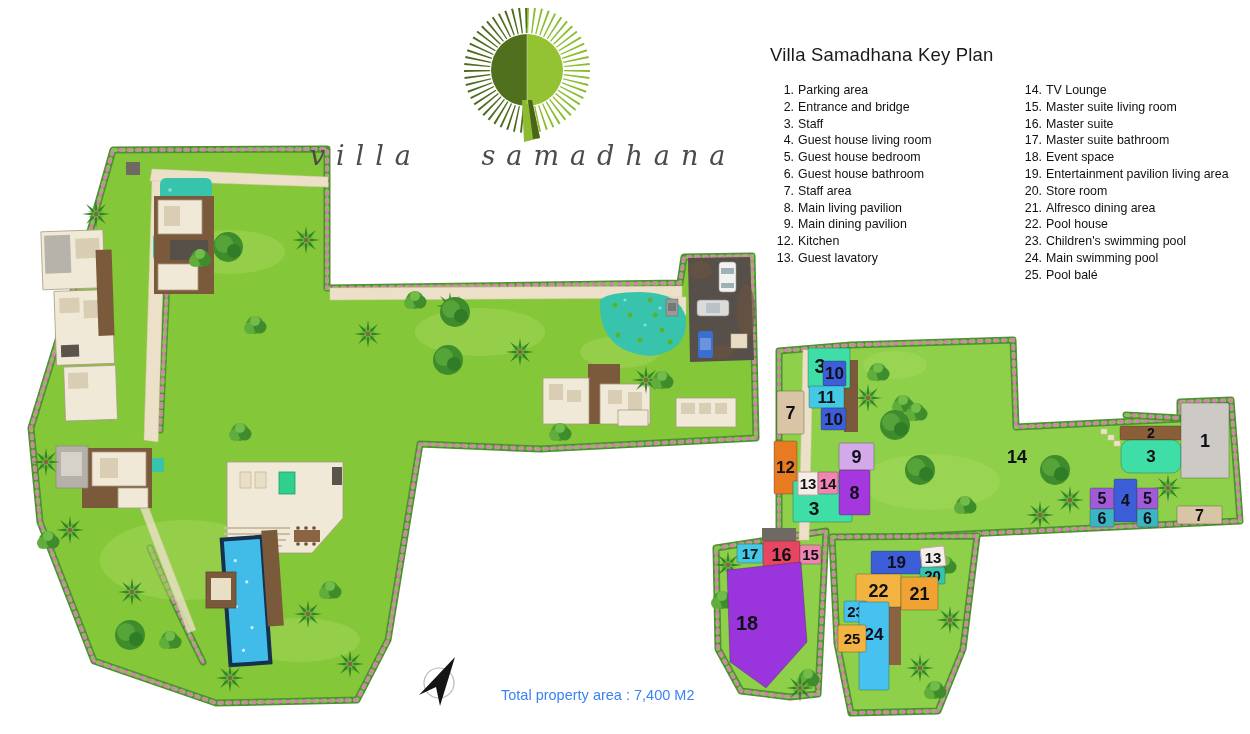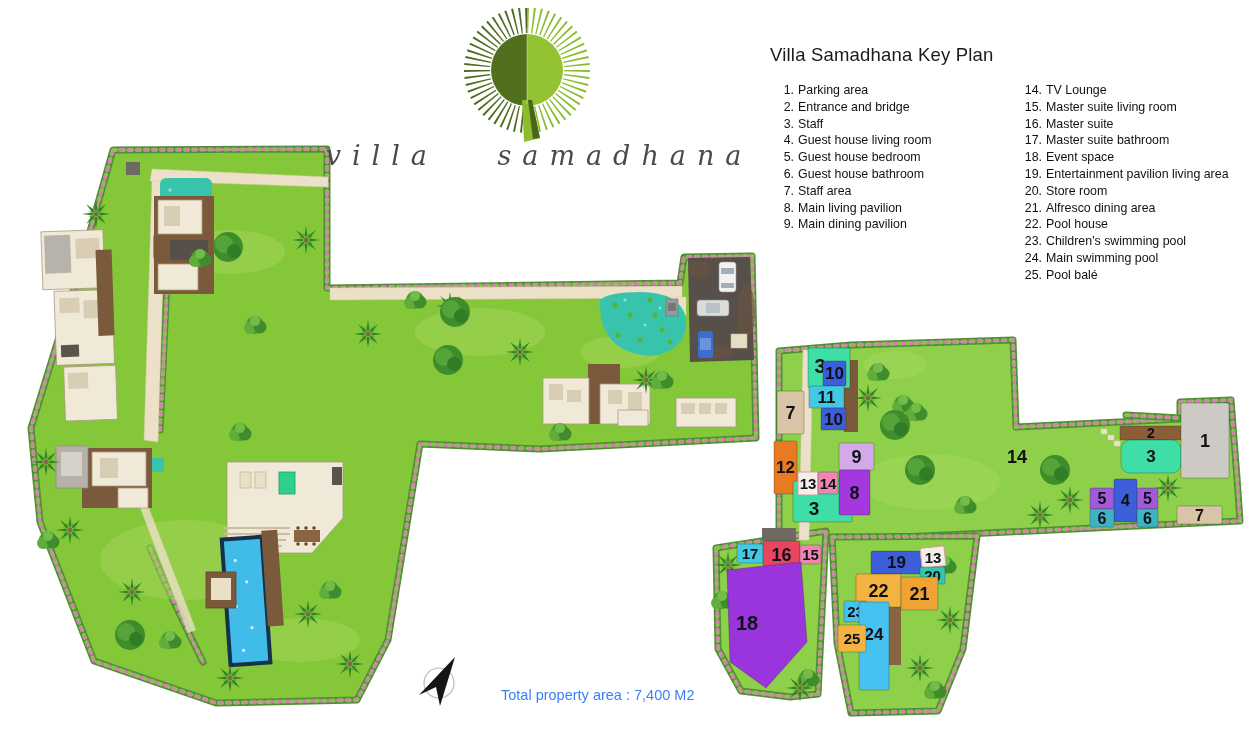--- a/index.html
+++ b/index.html
@@ -18,21 +18,21 @@
   .cream{fill:#f1e9d7;stroke:#a89a80;stroke-width:.8;}
   .deck{fill:#7b5a3b;}
   .bed{fill:#d9cdb4;}
   .pondw{fill:#38c3ad;}
   .pathc{fill:#ece1c8;stroke:#d8c9a8;stroke-width:.5;}
   .blockno{fill:#101018;font-family:"Liberation Sans",sans-serif;font-weight:bold;
            text-anchor:middle;dominant-baseline:central;}
 
   
   .logo-palm{position:absolute;left:455px;top:8px;width:145px;height:140px;}
-  .wordmark{position:absolute;left:324px;top:140px;width:430px;text-align:center;
+  .wordmark{position:absolute;left:308px;top:140px;width:430px;text-align:center;
             font-family:"DejaVu Serif",serif;font-style:italic;font-size:27px;color:#4b4b4b;
             letter-spacing:11px;word-spacing:40px;white-space:nowrap;}
 
   
   .legend{position:absolute;left:770px;top:44px;width:482px;}
   .legend-title{font-size:18.5px;color:#1a1a1a;letter-spacing:.2px;}
   .legend-cols{display:flex;margin-top:16px;}
   .legend-cols ul{list-style:none;margin:0;padding:0;}
   .lcol1{width:248px;flex:none;}
   .lcol2{flex:1;}
@@ -470,20 +470,28 @@
             <span class="llab">Staff area</span>
           </li>
           <li>
             <span class="lnum">8.</span>
             <span class="llab">Main living pavilion</span>
           </li>
           <li>
             <span class="lnum">9.</span>
             <span class="llab">Main dining pavilion</span>
           </li>
+          <li>
+            <span class="lnum">12.</span>
+            <span class="llab">Kitchen</span>
+          </li>
+          <li>
+            <span class="lnum">13.</span>
+            <span class="llab">Guest lavatory</span>
+          </li>
         </ul>
       <ul class="lcol2">
           <li>
             <span class="lnum">14.</span>
             <span class="llab">TV Lounge</span>
           </li>
           <li>
             <span class="lnum">15.</span>
             <span class="llab">Master suite living room</span>
           </li>

